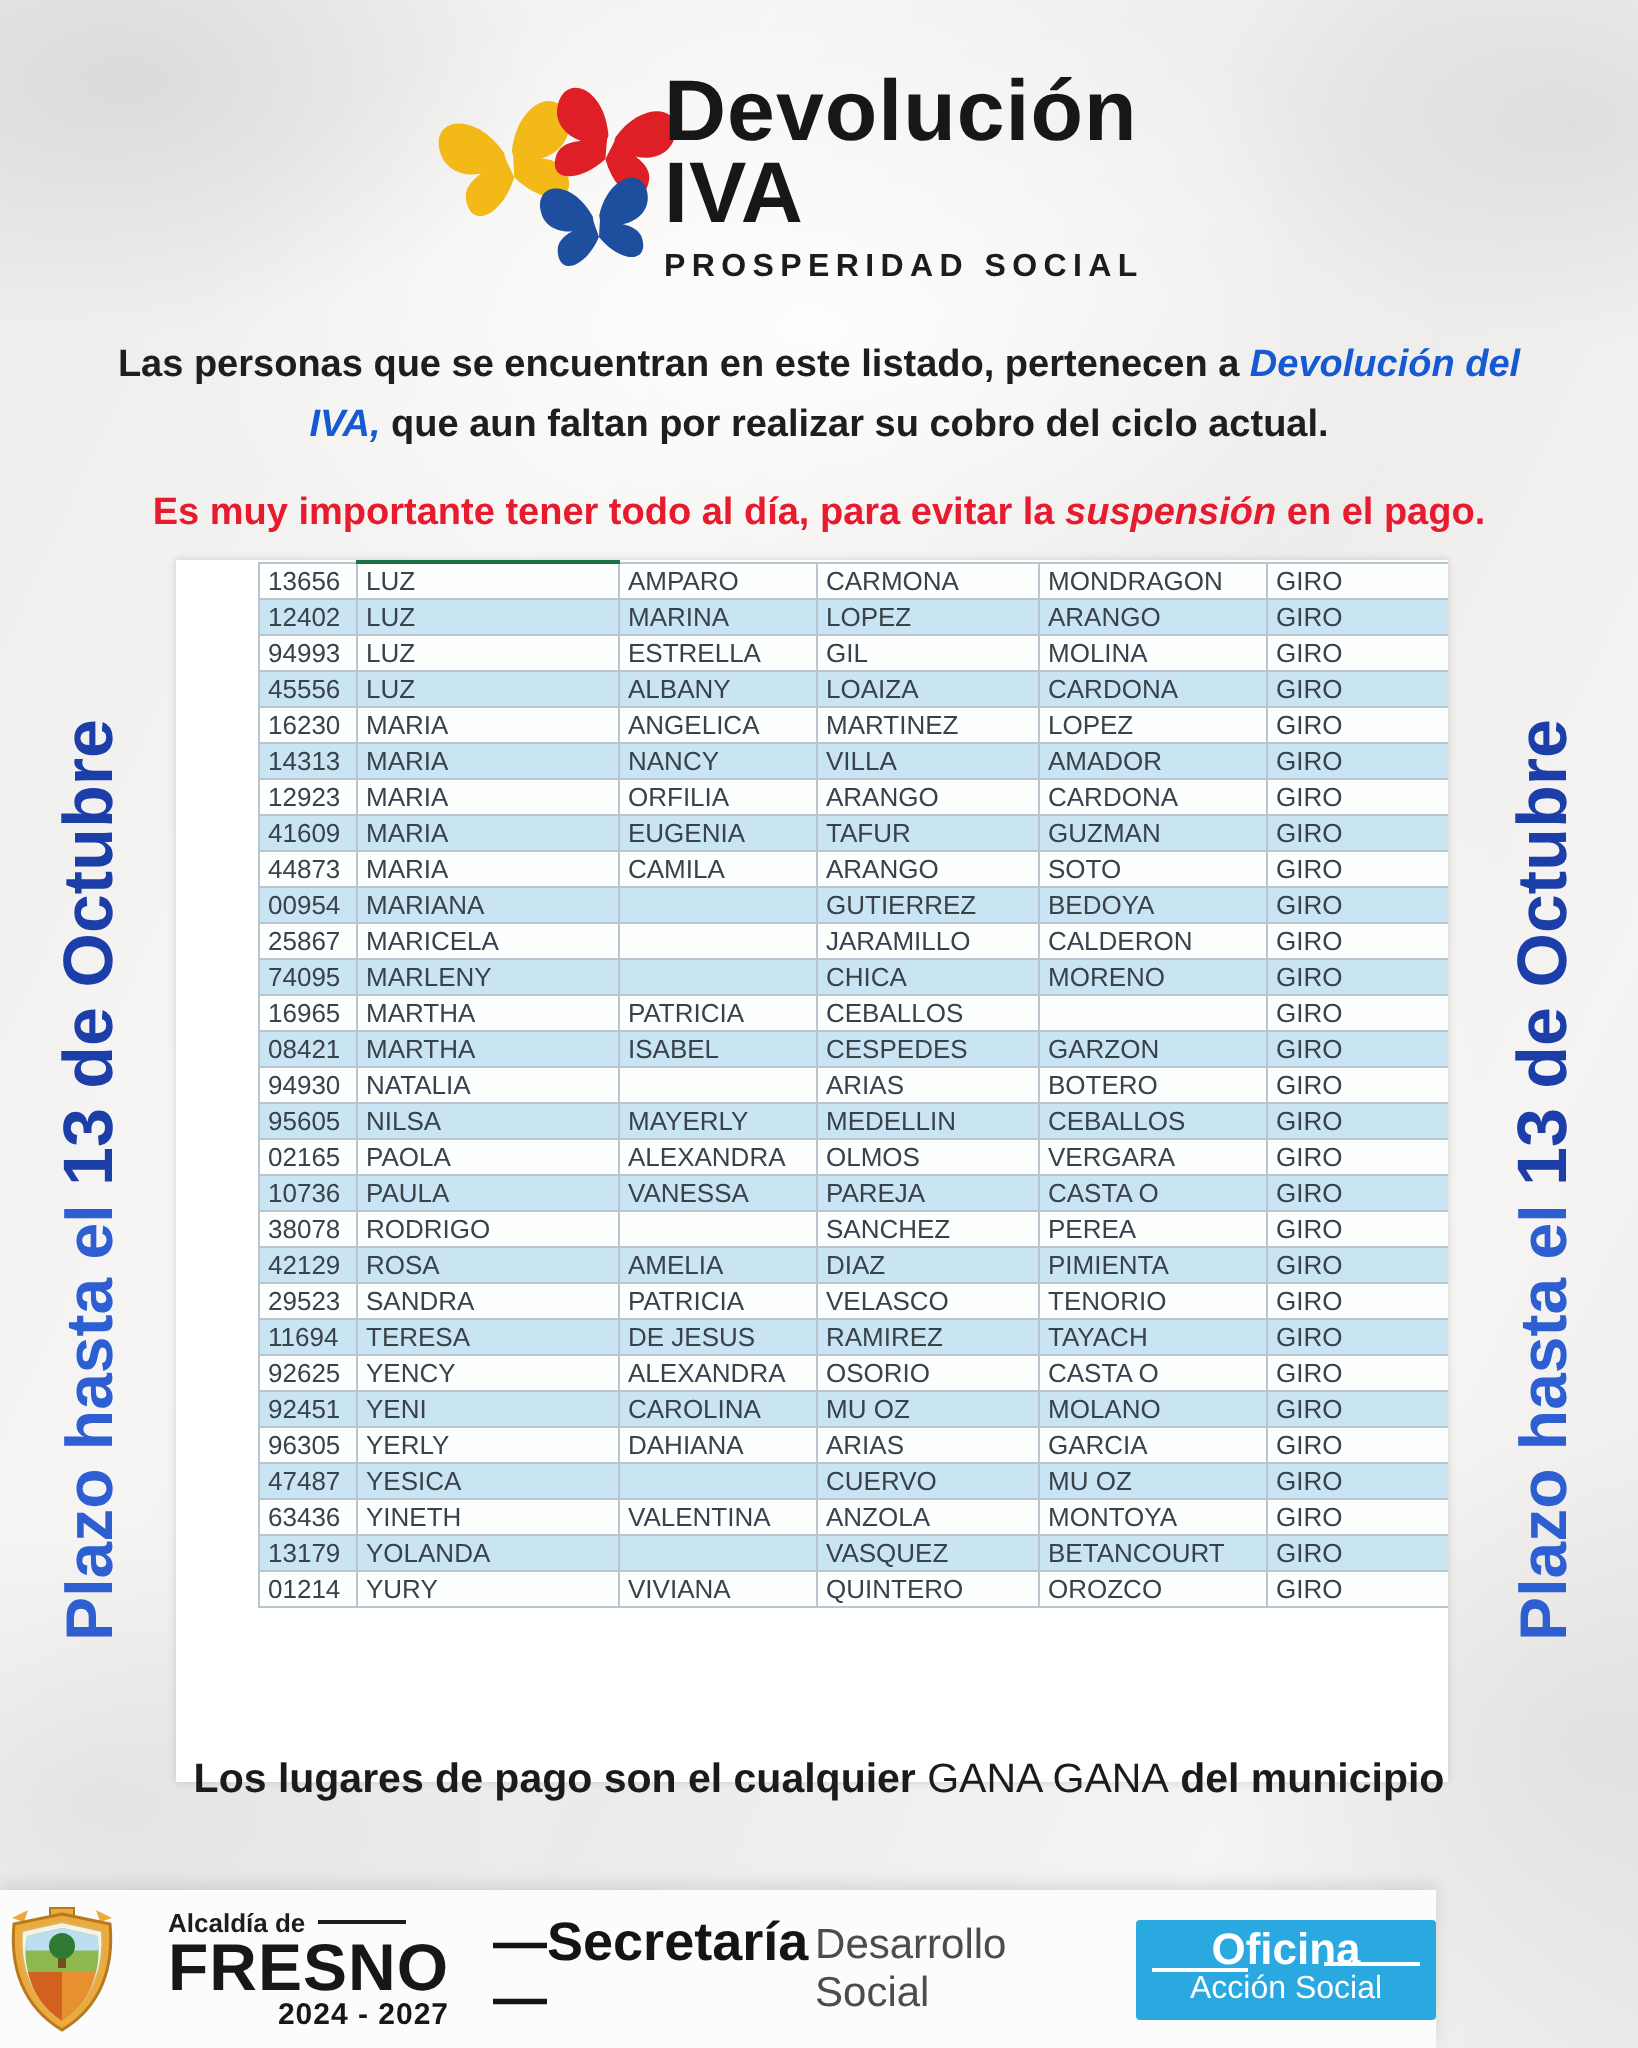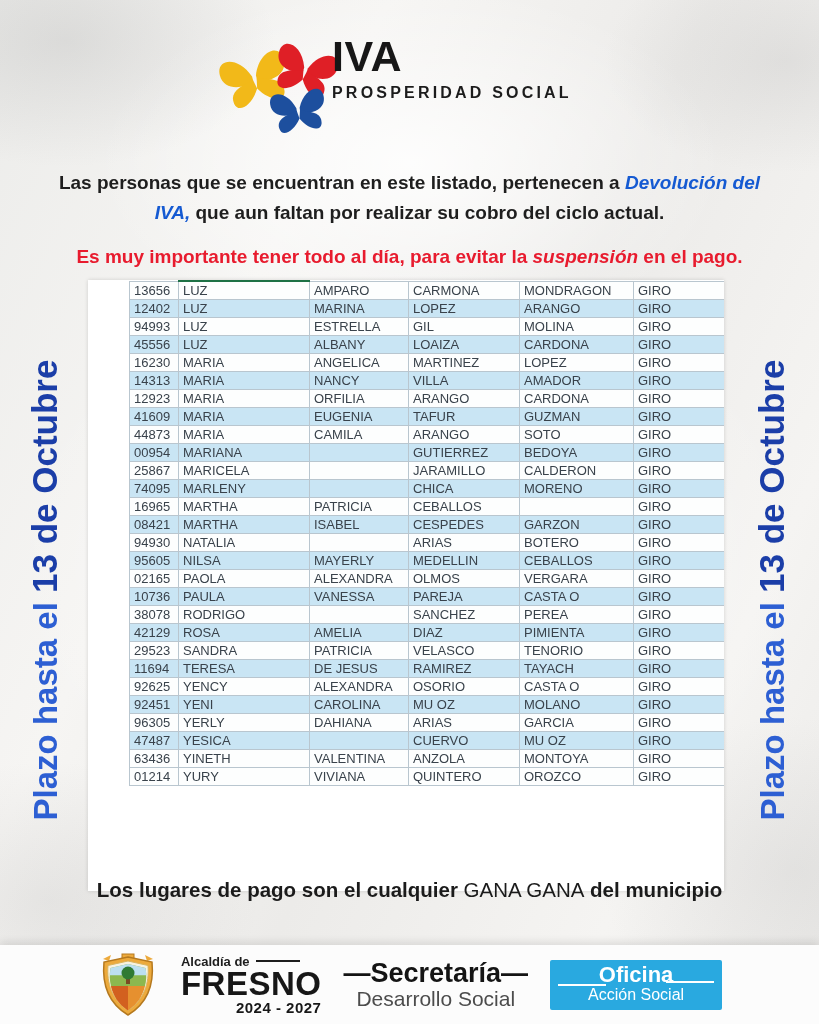--- a/index.html
+++ b/index.html
@@ -54,31 +54,31 @@
   .banner-left  { left:-218px; top:555px; transform:rotate(-90deg); }
   .banner-right { left:509px;  top:555px; transform:rotate(-90deg); }
 
   
   .pay-note { position:absolute; top:878px; left:0; width:819px; text-align:center;
     font-size:20.5px; font-weight:600; color:#1b1b1b; }
   .pay-note b { font-weight:400;text-align:center; }
 
   
   .footer-band {
-    position:absolute; left:0; top:945px; width:819px; height:79px; background:#fcfcfc;
+    position:absolute; left:0; top:945px; width:718px; height:79px; background:#fcfcfc;
     box-shadow:0 -3px 8px rgba(0,0,0,.10);
     display:flex; align-items:center; justify-content:center; gap:22px;
   }
   .crest { width:62px; height:64px; flex:0 0 auto; }
   .alcaldia { display:flex; flex-direction:column; }
   .alcaldia-top { display:flex; align-items:center; gap:6px; font-size:13px; font-weight:700; color:#1d1d1d; }
   .alcaldia-rule { display:inline-block; width:44px; height:2px; background:#1d1d1d; }
   .alcaldia-name { font-size:33px; font-weight:900; color:#171717; letter-spacing:.5px; line-height:30px; }
   .alcaldia-period { font-size:15px; font-weight:800; color:#171717; text-align:right; letter-spacing:.5px; }
-  .secretaria { display:flex; flex-direction:column; align-items:center; }
+  .secretaria { display:flex; flex-direction:row; align-items:center; }
   .secretaria-title { font-size:27px; font-weight:800; color:#141414; line-height:28px; }
   .secretaria-dept { font-size:21px; font-weight:400; color:#4c4c4c; line-height:24px; }
   .office-btn {
     position:relative; width:172px; height:50px; background:#29a9e0; border-radius:2px;
     display:flex; flex-direction:column; align-items:center; justify-content:center; color:#fff;
   }
   .office-btn .o1 { font-size:22px; font-weight:800; line-height:20px; }
   .office-btn .o2 { font-size:16px; font-weight:400; line-height:19px; }
   .office-btn::before, .office-btn::after {
     content:""; position:absolute; top:24px; width:48px; height:2px; background:#ffffff;
@@ -106,20 +106,21 @@
     </g>
     <g transform="translate(80,76) rotate(-8) scale(0.82)" fill="#1d4f9e">
       <path d="M-2,0 C-11,-24 -33,-26 -33,-9 C-33,7 -13,11 -2,4 Z"></path>
       <path d="M-2,3 C-15,7 -28,9 -26,22 C-24,33 -9,28 0,13 Z"></path>
       <path d="M2,0 C11,-24 33,-26 33,-9 C33,7 13,11 2,4 Z"></path>
       <path d="M2,3 C15,7 28,9 26,22 C24,33 9,28 0,13 Z"></path>
     </g>
   </svg>
 
   <div class="logo-text">
+    <div class="logo-title">Devolución</div>
     <div class="logo-title">IVA</div>
     <div class="logo-sub">PROSPERIDAD SOCIAL</div>
   </div>
 
   <div class="intro">
     <p class="intro-main"><span>Las personas que se encuentran en este listado, pertenecen a </span><span class="hl-blue">Devolución del IVA,</span><span> que aun faltan por realizar su cobro del ciclo actual.</span></p>
     <p class="intro-warning"><span>Es muy importante tener todo al día, para evitar la </span><span class="hl-red">suspensión</span><span> en el pago.</span></p>
   </div>
 
   <div class="table-wrap">
@@ -340,20 +341,28 @@
             <td>CUERVO</td>
             <td>MU OZ</td>
             <td>GIRO</td>
           </tr>
           <tr>
             <td>63436</td>
             <td>YINETH</td>
             <td>VALENTINA</td>
             <td>ANZOLA</td>
             <td>MONTOYA</td>
+            <td>GIRO</td>
+          </tr>
+          <tr class="alt">
+            <td>13179</td>
+            <td>YOLANDA</td>
+            <td></td>
+            <td>VASQUEZ</td>
+            <td>BETANCOURT</td>
             <td>GIRO</td>
           </tr>
           <tr>
             <td>01214</td>
             <td>YURY</td>
             <td>VIVIANA</td>
             <td>QUINTERO</td>
             <td>OROZCO</td>
             <td>GIRO</td>
           </tr>

